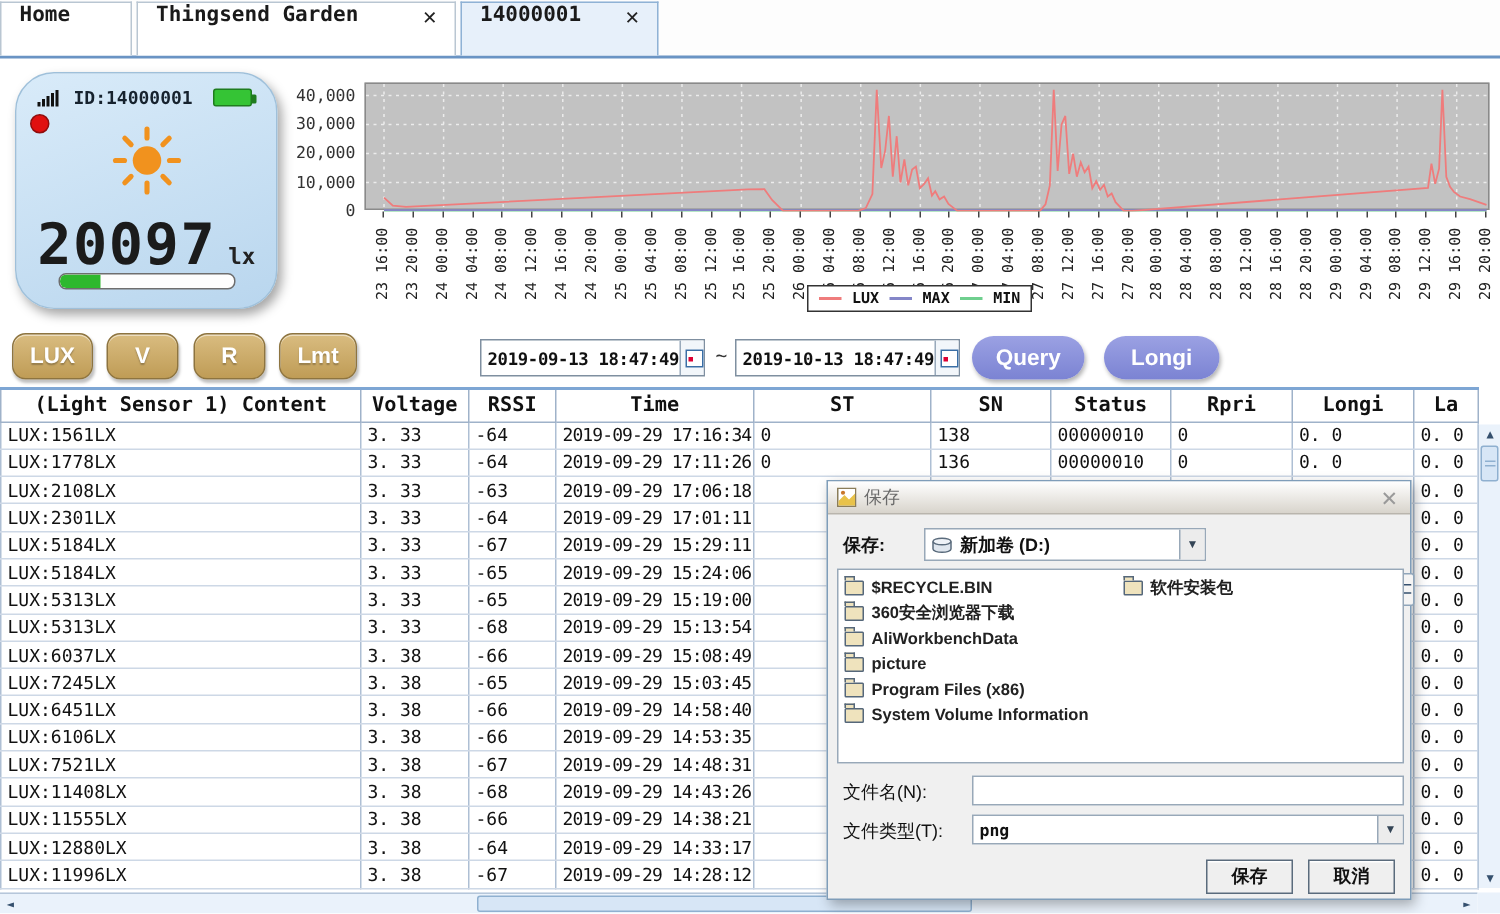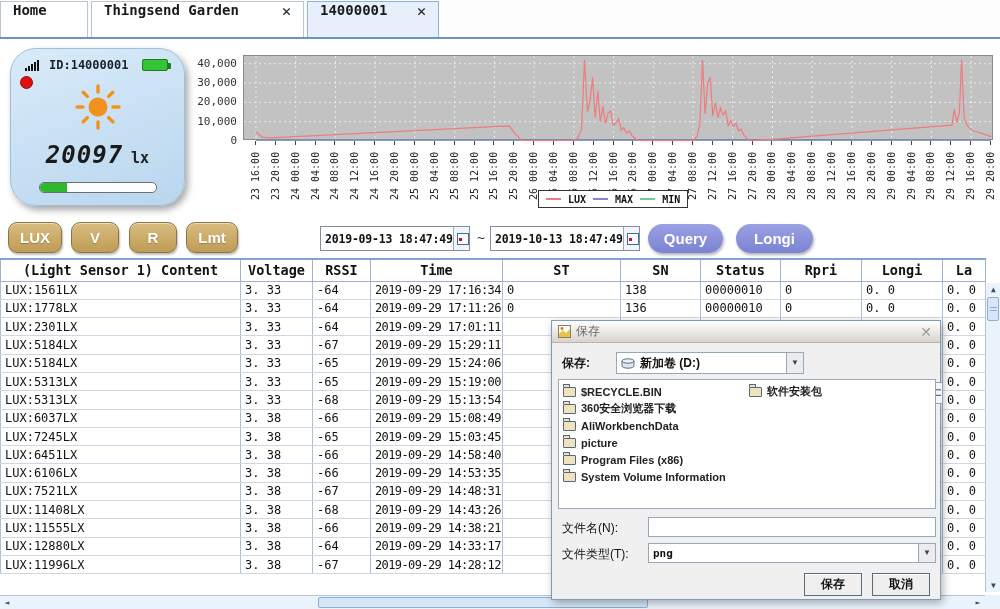--- a/index.html
+++ b/index.html
@@ -24,21 +24,21 @@
   .sig i { display:block; width:2px; background:#111; }
   .led { position:absolute; left:9px; top:27px; width:13px; height:13px; border-radius:50%;
     background:#e01010; border:1px solid #8f0d0d; }
   .cardid { position:absolute; left:38px; top:9px; font-size:12px; font-weight:bold; color:#16222e; }
   .batt { position:absolute; right:16px; top:10px; width:26px; height:12px;
     background:#35c435; border:1px solid #1f7c1f; border-radius:2px; }
   .batt::after { content:''; position:absolute; right:-4px; top:3px; width:3px; height:6px;
     background:#1f7c1f; border-radius:0 1px 1px 0; }
   .sunwrap { position:absolute; left:0; right:0; top:34px; text-align:center; }
   .cardval { position:absolute; left:0; right:0; top:92px; text-align:center; }
-  .cardval b { font-size:24px; color:#1b1b1b; letter-spacing:1px;font-style:italic; }
+  .cardval b { font-size:38px; color:#1b1b1b; letter-spacing:1px; }
   .cardval span { font-size:15px; color:#222; margin-left:8px; font-weight:bold; }
   .pbar { position:absolute; left:28px; top:133px; width:118px; height:11px;
     background:#fdfdfd; border:1px solid #6e6e6e; border-radius:5px; overflow:hidden; }
   .pfill { height:100%; background:#2eb82e; border-radius:4px 0 0 4px; }
 
   
   .chart { position:absolute; left:0; top:45px; width:1000px; height:165px; }
   .plot { position:absolute; left:243px; top:10px; width:750px; height:85px;
     background:#c2c2c2; border:1px solid #8a8a8a; }
   .ylab { position:absolute; width:45px; left:192px; text-align:right; font-size:11px; color:#333; }
@@ -377,20 +377,32 @@
           <td class="">-64</td>
           <td class="t-time">2019-09-29 17:11:26</td>
           <td class="">0</td>
           <td class="">136</td>
           <td class="">00000010</td>
           <td class="">0</td>
           <td class="">0. 0</td>
           <td class="">0. 0</td>
         </tr>
         <tr>
+          <td class="">LUX:2108LX</td>
+          <td class="">3. 33</td>
+          <td class="">-63</td>
+          <td class="t-time">2019-09-29 17:06:18</td>
+          <td class=""></td>
+          <td class=""></td>
+          <td class=""></td>
+          <td class=""></td>
+          <td class=""></td>
+          <td class="">0. 0</td>
+        </tr>
+        <tr>
           <td class="">LUX:2301LX</td>
           <td class="">3. 33</td>
           <td class="">-64</td>
           <td class="t-time">2019-09-29 17:01:11</td>
           <td class=""></td>
           <td class=""></td>
           <td class=""></td>
           <td class=""></td>
           <td class=""></td>
           <td class="">0. 0</td>

